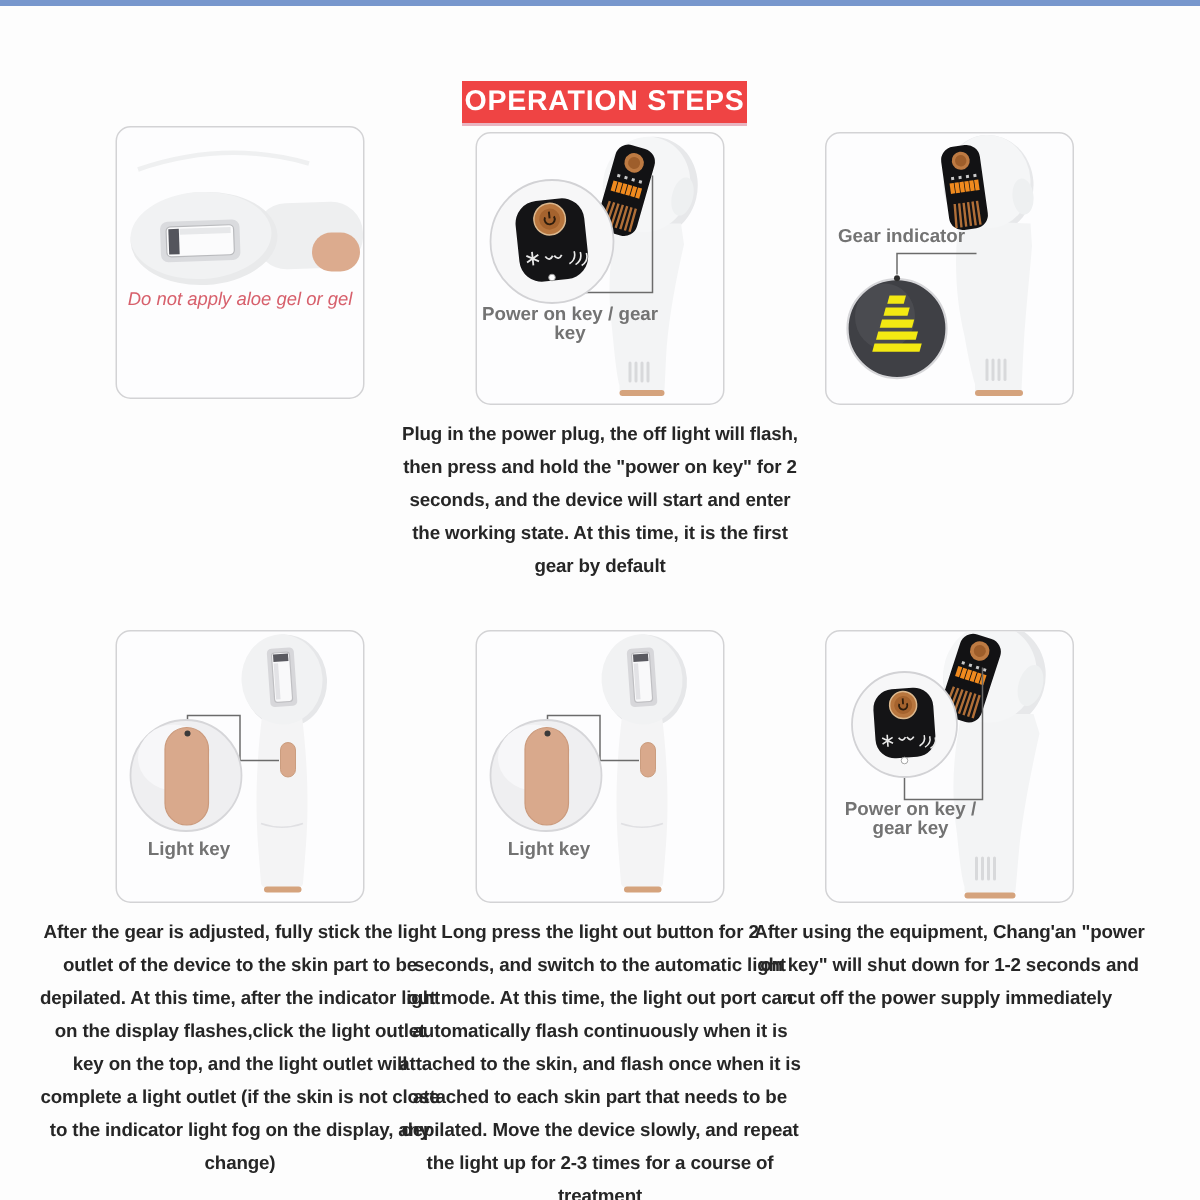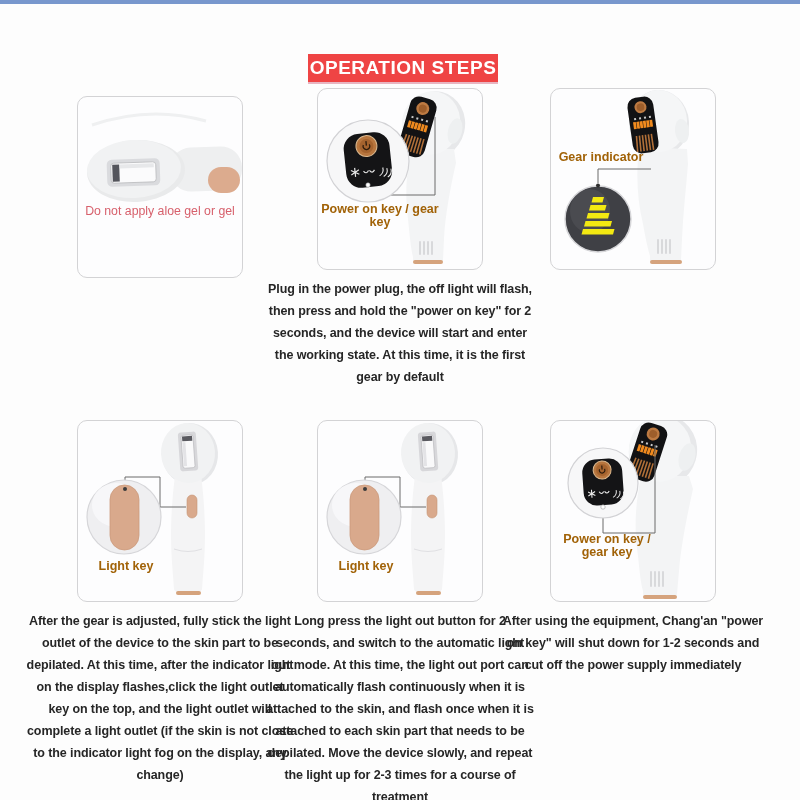--- a/index.html
+++ b/index.html
@@ -10,36 +10,36 @@
   }
   .topline{position:absolute;left:0;top:0;width:800px;height:4px;background:#7897cd;}
   .banner{
     position:absolute;left:308px;top:6px;width:190px;height:28px;
     background:#ef4444;display:flex;align-items:center;justify-content:center;
     box-shadow:0 2px 0 rgba(185,15,55,.30);
     margin-top:48px;
   }
   .banner-title{color:#ffffff;font-size:19px;font-weight:bold;letter-spacing:.5px;}
   .cell{position:absolute;width:268px;}
-  #cell-1{left:26px;top:96px;}
+  #cell-1{left:26px;top:84px;font-style:italic;}
   #cell-2{left:266px;top:88px;}
   #cell-3{left:499px;top:88px;}
   #cell-4{left:26px;top:420px;}
   #cell-5{left:266px;top:420px;}
   #cell-6{left:499px;top:420px;}
   .photo-box{
     width:164px;height:180px;margin:0 auto;background:#fdfdfe;
     border:1.5px solid #d3d3d5;border-radius:10px;position:relative;overflow:hidden;
   }
   .caption{
     margin-top:8px;text-align:center;color:#262626;
     font-size:12.5px;line-height:22px;font-weight:bold;letter-spacing:-0.1px;
   }
   .photo-label{
-    position:absolute;text-align:center;color:#a16207;
+    position:absolute;text-align:center;color:#737373;
     font-size:12.5px;font-weight:bold;line-height:13px;
   }
   #label-2{left:2px;top:114px;width:120px;}
   #label-3{left:0px;top:62px;width:100px;}
   #label-4{left:0px;top:139px;width:96px;}
   #label-5{left:0px;top:139px;width:96px;}
   #label-6{left:0px;top:112px;width:112px;}
   .warning{
     position:absolute;left:2px;right:2px;top:106px;text-align:center;
     color:#d7606c;font-size:12.3px;line-height:16px;font-weight:400;

